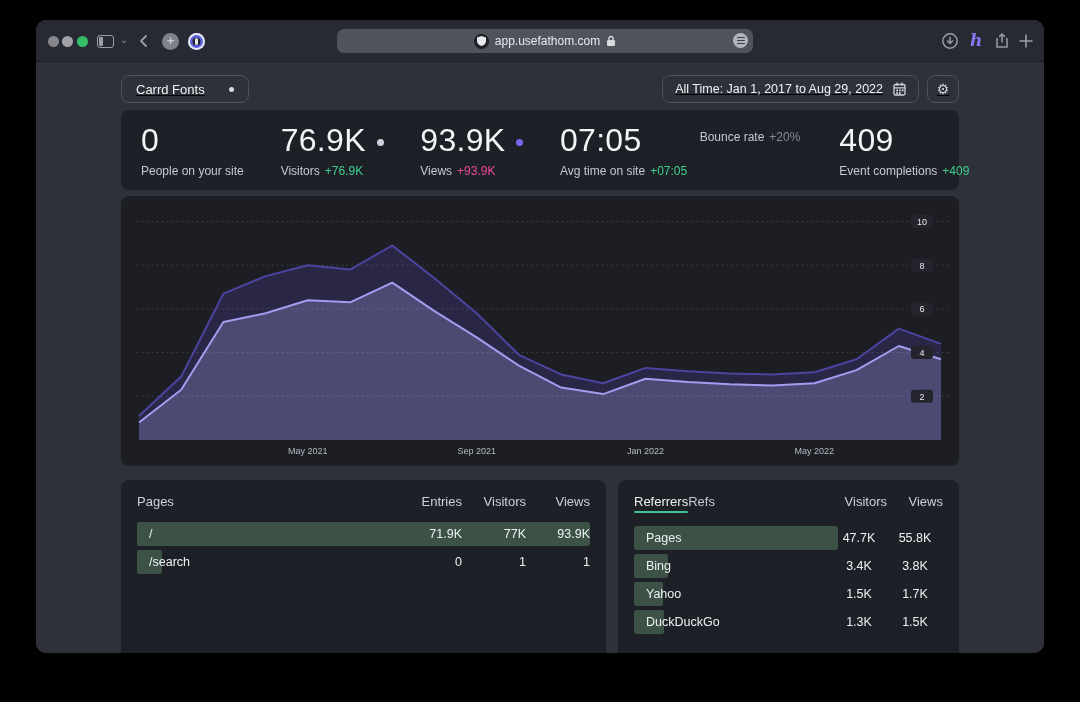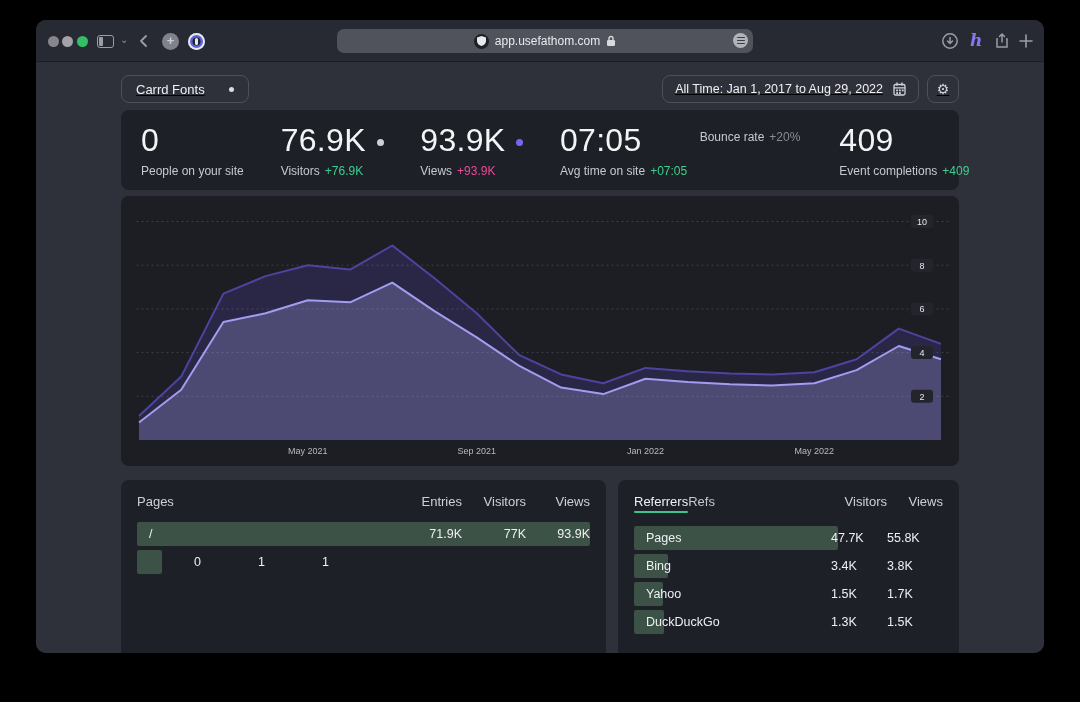--- a/index.html
+++ b/index.html
@@ -73,21 +73,21 @@
   .col2 { width:56px; text-align:right; }
   .tabs { flex:1; display:flex; }
   .tab { position:relative; padding-bottom:4px; color:#c6c8cf; }
   .tab.active { color:#f0f1f4; }
   .tab .underline { position:absolute; left:0; right:0; bottom:0; height:2px; border-radius:1px; }
   .trow { position:relative; height:24px; display:flex; align-items:center; margin-bottom:4px;
           font-size:12.5px; color:#eef0f2; }
   .trow .bar { position:absolute; left:0; top:0; bottom:0; border-radius:2px; }
   .trow .cell-name { position:relative; flex:1; padding-left:12px; }
   .trow .c3 { position:relative; width:64px; text-align:right; }
-  .trow .c2 { position:relative; width:56px; text-align:left; }
+  .trow .c2 { position:relative; width:56px; text-align:center; }
 </style>
 </head>
 <body>
 
 <div class="window">
 
   <div class="toolbar">
     <span class="tl-dot" style="left: 12px; background: rgb(134, 134, 140);"></span>
     <span class="tl-dot" style="left: 26px; background: rgb(162, 162, 168);"></span>
     <span class="tl-dot" style="left: 41px; background: rgb(53, 189, 104);"></span>
@@ -236,20 +236,21 @@
           </div>
           <div class="trow">
             <div class="bar" style="background: rgb(60, 82, 71); width: 100%;"></div>
             <span class="cell-name">/</span>
             <span class="c3">71.9K</span>
             <span class="c3">77K</span>
             <span class="c3">93.9K</span>
           </div>
           <div class="trow">
             <div class="bar" style="background: rgb(60, 82, 71); width: 5.5%;"></div>
+            <span class="cell-name">/search</span>
             <span class="c3">0</span>
             <span class="c3">1</span>
             <span class="c3">1</span>
           </div>
         </div>
 
         <div class="tcard refs">
           <div class="thead">
             <span class="tabs">
               <span class="tab active">

